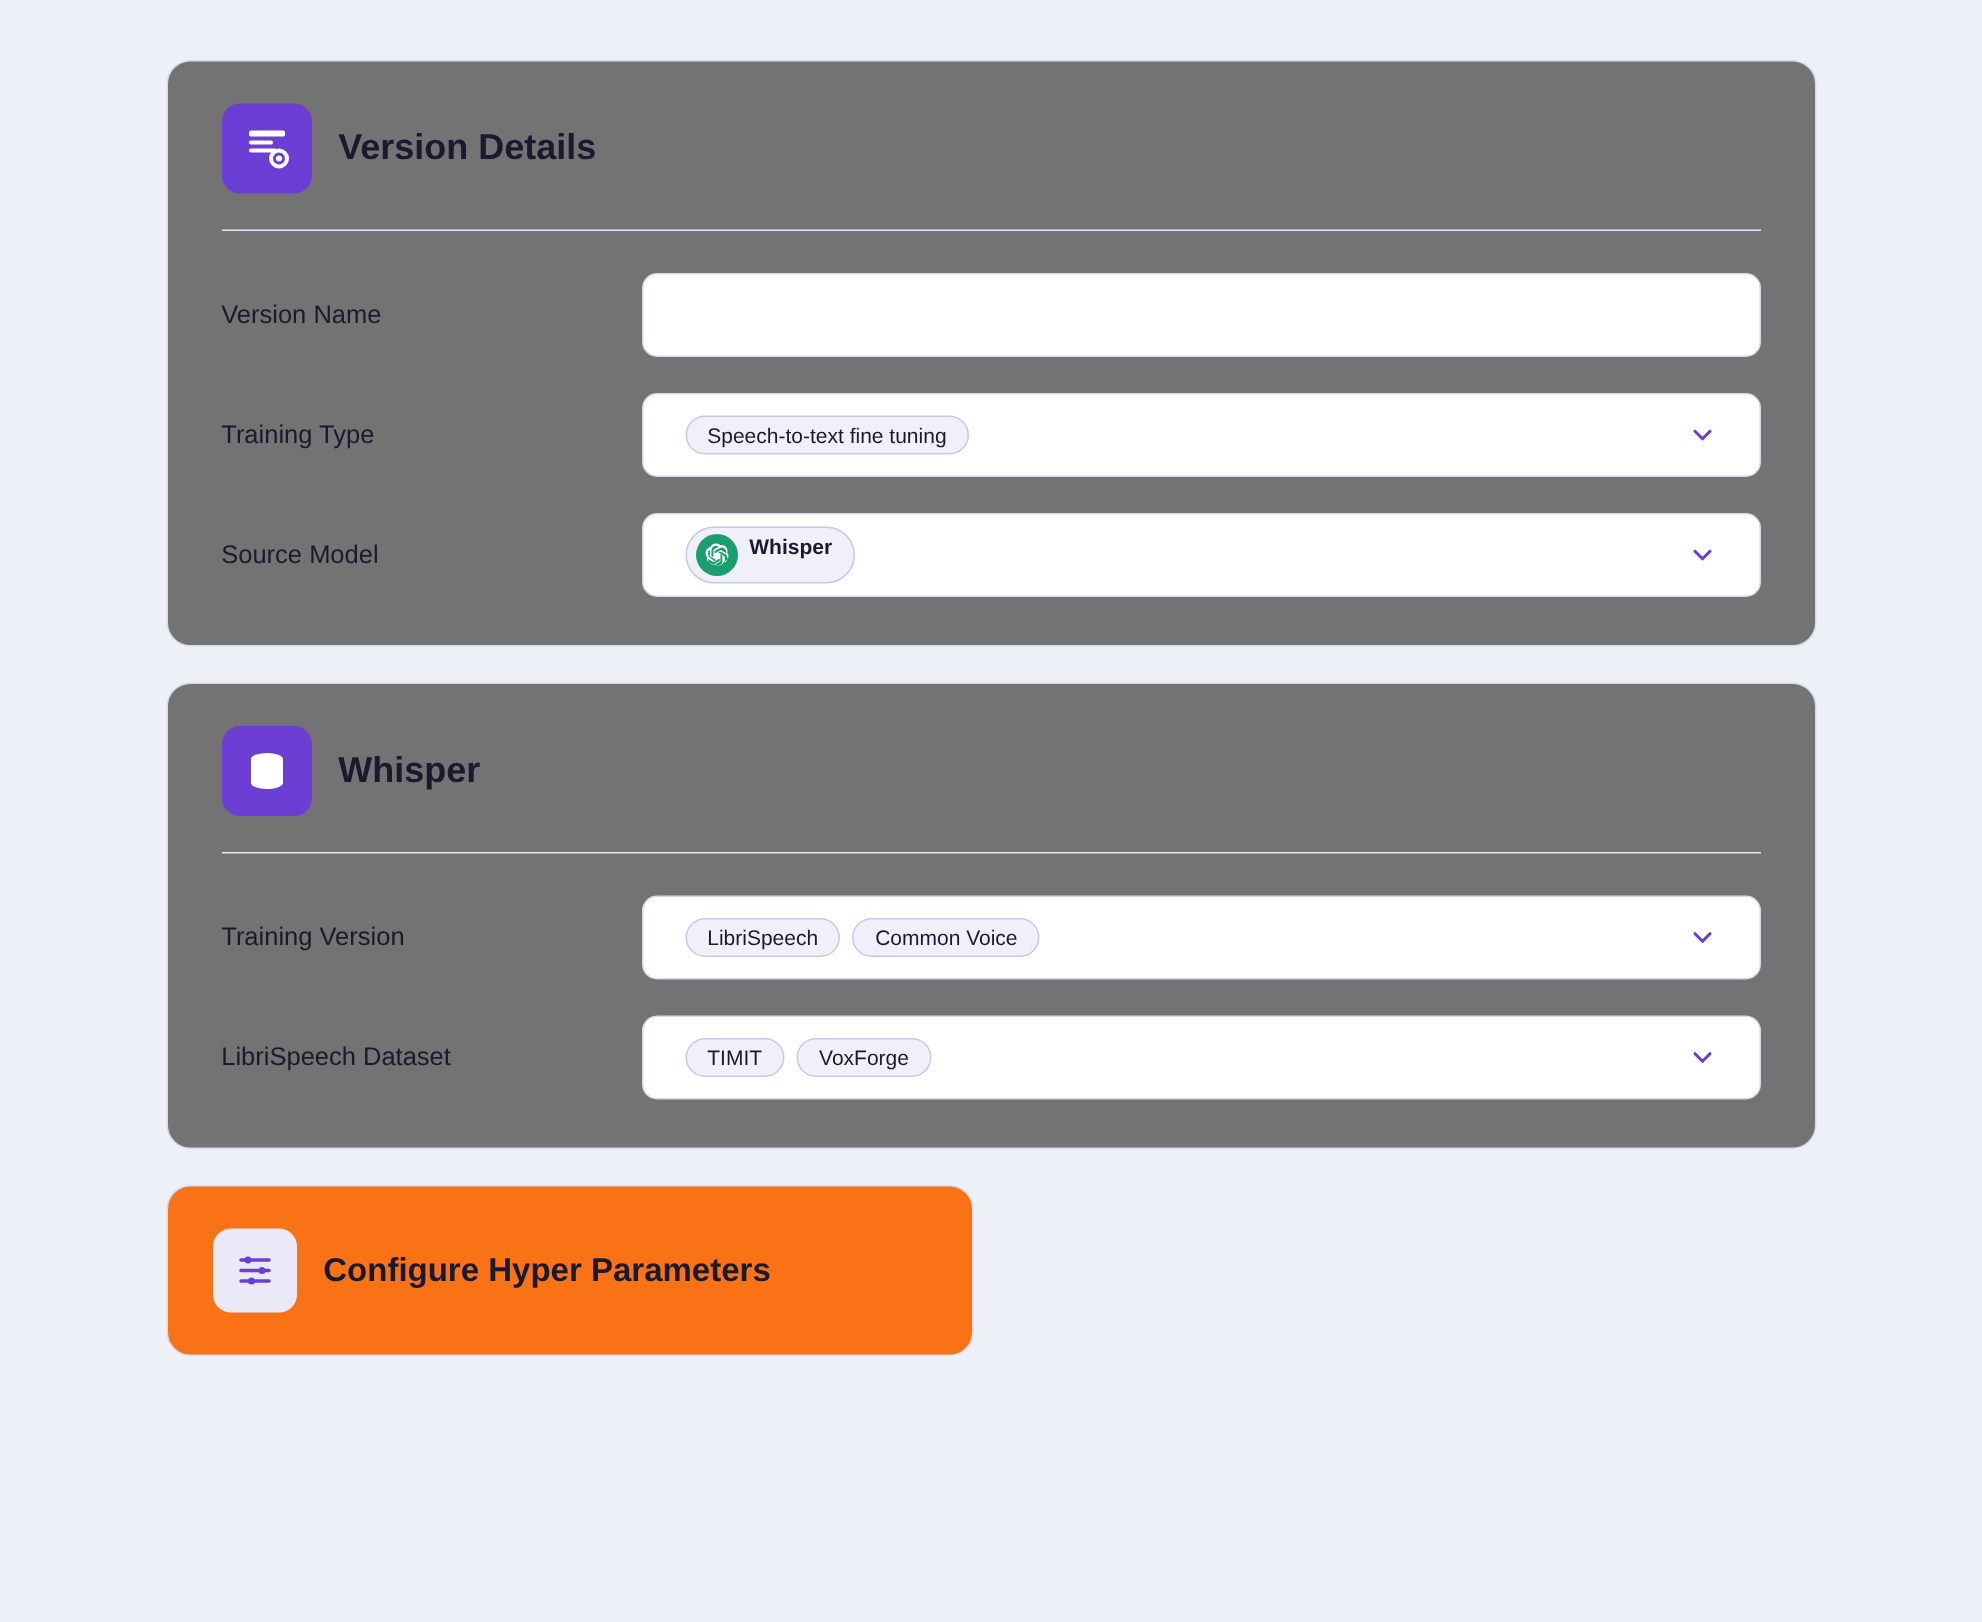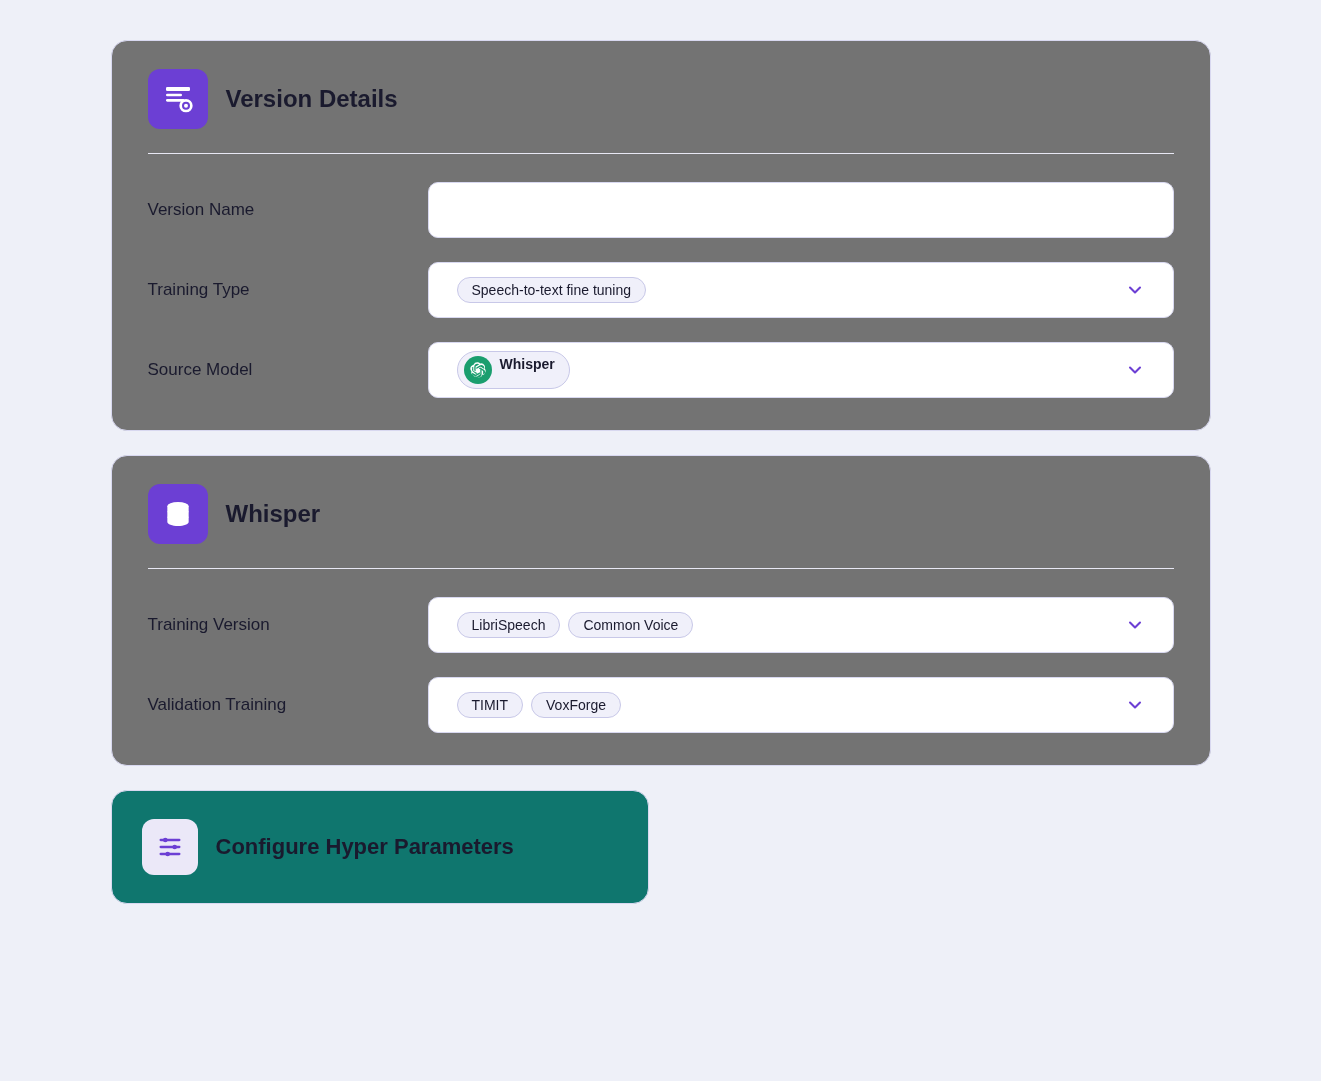--- a/index.html
+++ b/index.html
@@ -174,21 +174,21 @@
       flex-shrink: 0;
     }
 
     .bottom-cards {
       display: grid;
       grid-template-columns: 1fr 1fr;
       gap: 24px;
     }
 
     .bottom-card {
-      background: #0f766e;
+      background: #f97316;
       border-radius: 16px;
       border: 1.5px solid #d8d8f0;
       padding: 28px 30px;
       display: flex;
       align-items: center;
       gap: 18px;
       cursor: pointer;
     }
 
     .bottom-card-icon {
@@ -307,21 +307,21 @@
           <div class="chevron-icon">
             <svg width="20" height="20" viewBox="0 0 24 24" fill="none" stroke="#6C3FD4" stroke-width="2.5" stroke-linecap="round" stroke-linejoin="round">
               <polyline points="6 9 12 15 18 9"></polyline>
             </svg>
           </div>
         </div>
       </div>
     </div>
 
     <div class="form-row">
-      <span class="form-label">Validation Training</span>
+      <span class="form-label">LibriSpeech Dataset</span>
       <div class="form-control">
         <div class="select-box">
           <div class="select-content">
             <span class="tag">TIMIT</span>
             <span class="tag">VoxForge</span>
           </div>
           <div class="chevron-icon">
             <svg width="20" height="20" viewBox="0 0 24 24" fill="none" stroke="#6C3FD4" stroke-width="2.5" stroke-linecap="round" stroke-linejoin="round">
               <polyline points="6 9 12 15 18 9"></polyline>
             </svg>

